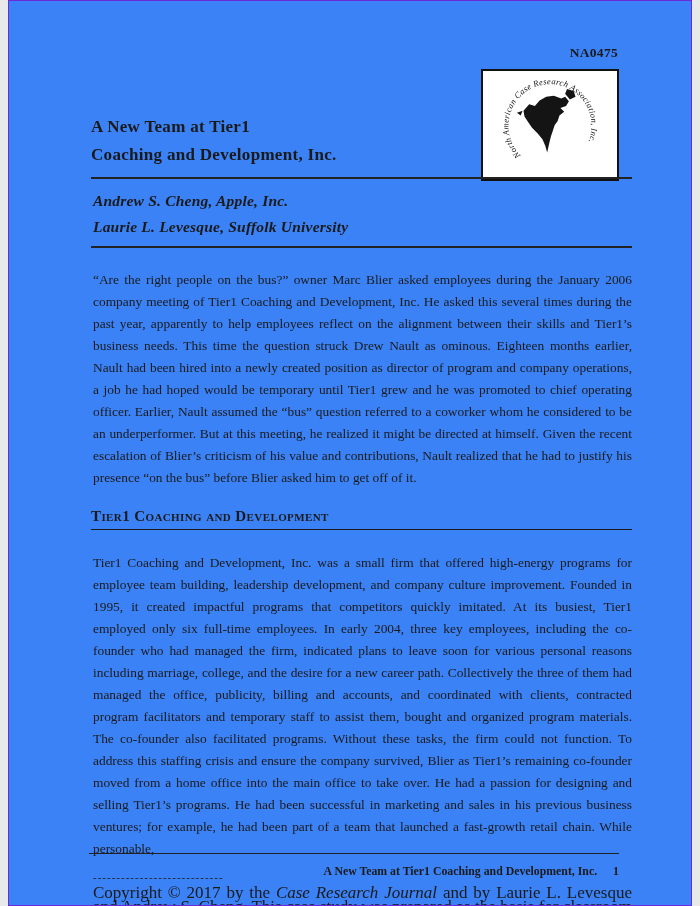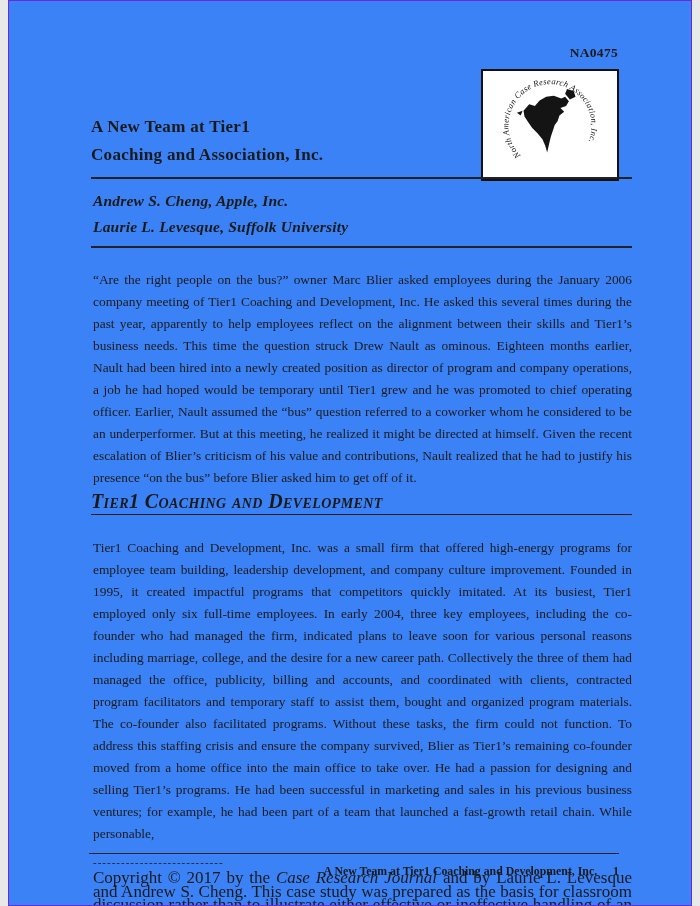--- a/index.html
+++ b/index.html
@@ -31,23 +31,23 @@
     font-size:15.5px; font-weight:bold; font-style:italic;
     line-height:26px; letter-spacing:.2px;
   }
   p.body-par {
     font-size:13.4px; line-height:22px; text-align:justify;
     margin-left:2px;
   }
   .par-intro { margin-top:21px; }
   .par-section { margin-top:22px; }
   h2.section-heading {
-    margin-top:2px; font-size:20px; font-weight:bold;
+    margin-top:17px; font-size:15px; font-weight:bold;
     font-variant:small-caps; letter-spacing:.4px; line-height:20px;
-    padding-bottom:3px; border-bottom:1.5px solid #1a1a1a;font-style:italic;
+    padding-bottom:3px; border-bottom:1.5px solid #1a1a1a;
   }
   .fn-sep {
     margin-top:12px; margin-left:2px; font-size:11px; letter-spacing:1px;
     line-height:11px; color:#1a1a1a; white-space:nowrap; overflow:hidden;
   }
   p.footnote {
     margin-top:3px; margin-left:2px; font-size:17px; line-height:13.7px;
     text-align:justify;
   }
   .footer {
@@ -80,21 +80,21 @@
         <path d="M86,17 L93,19 L95,25 L89,28 L84,22 Z"></path>
         <path d="M33,42 L39,40 L37,45 Z"></path>
       </g>
     </svg>
   </div>
 
   <div class="content">
 
     <h1 class="title">
       <span>A New Team at Tier1</span><br>
-      <span>Coaching and Association, Inc.</span>
+      <span>Coaching and Development, Inc.</span>
     </h1>
 
     <div class="rule rule-title"></div>
 
     <div class="authors">
       <div class="author-line">Andrew S. Cheng, Apple, Inc.</div>
       <div class="author-line">Laurie L. Levesque, Suffolk University</div>
     </div>
 
     <div class="rule rule-authors"></div>

